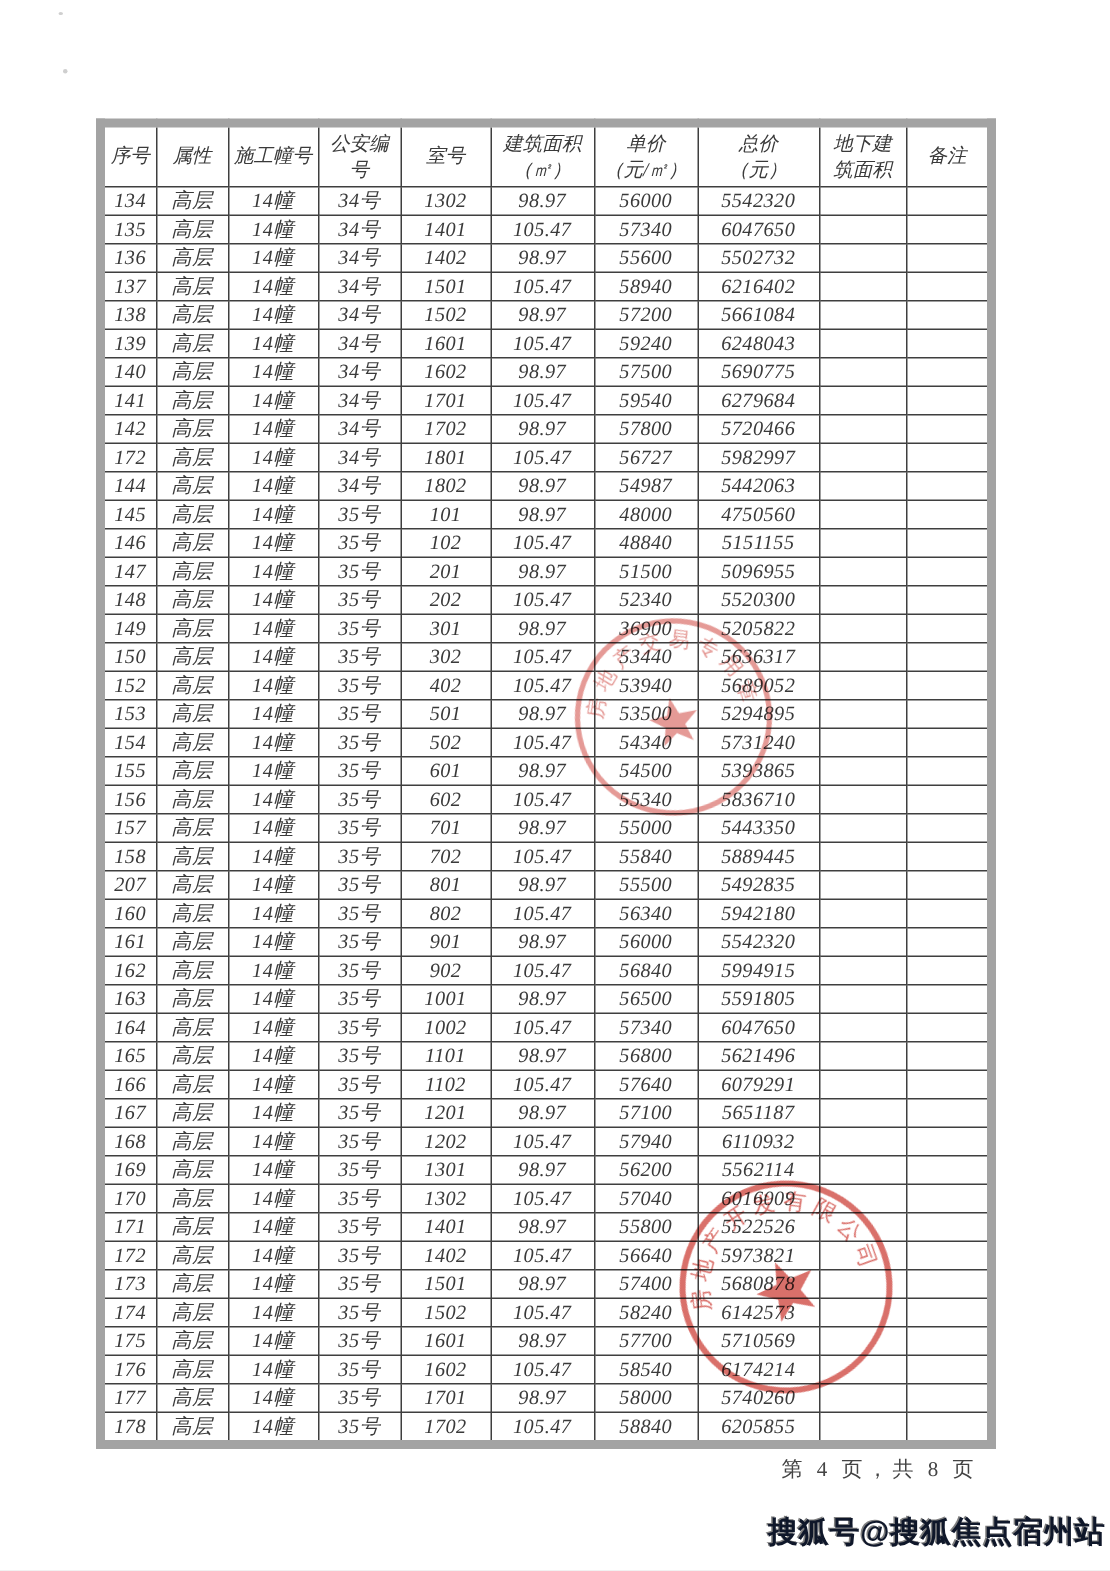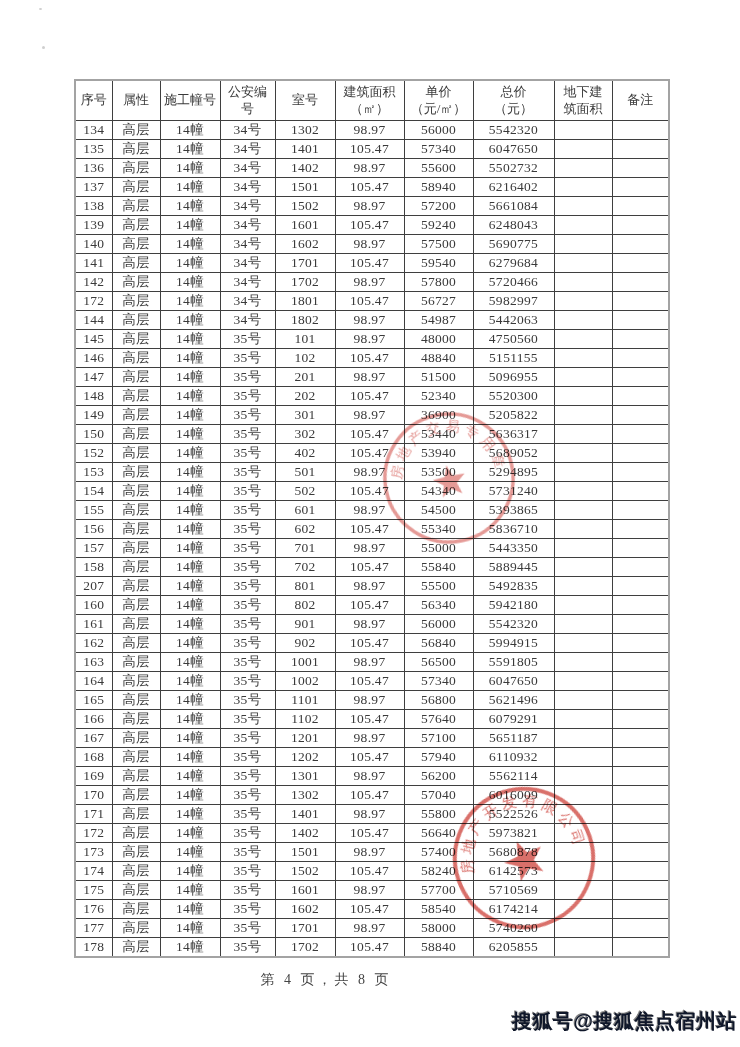--- a/index.html
+++ b/index.html
@@ -6,40 +6,41 @@
   .page{
     position:relative;width:740px;height:1047px;background:#ffffff;
     font-family:"Liberation Serif","DejaVu Serif",serif;color:#3a3a3a;
     overflow:hidden;margin:0 auto;
   }
   .speck{position:absolute;background:#cfcfcf;border-radius:50%;}
   .speck.s1{left:39px;top:8px;width:3px;height:2px;}
   .speck.s2{left:42px;top:46px;width:3px;height:3px;}
 
   table.price-table{
-    position:absolute;left:74px;top:79px;width:594px;
+    position:absolute;left:64px;top:79px;width:594px;
     border-collapse:collapse;table-layout:fixed;
-    border:2px solid #a3a3a3;
+    border:6px solid #a3a3a3;
+    font-style:italic;
   }
   .price-table th,.price-table td{
     border:1px solid #3f3f3f;text-align:center;vertical-align:middle;
     padding:0;font-weight:normal;overflow:hidden;white-space:nowrap;
   }
   .price-table thead th{height:39px;font-size:13px;line-height:1.3;}
   .price-table tbody td{height:17.2px;font-size:13.5px;letter-spacing:0.3px;}
   col.c0{width:37px;}col.c1{width:48px;}col.c2{width:60px;}col.c3{width:55px;}
   col.c4{width:60px;}col.c5{width:69px;}col.c6{width:69px;}col.c7{width:81px;}
   col.c8{width:58px;}col.c9{width:57px;}
 
   .seal{position:absolute;mix-blend-mode:multiply;filter:blur(0.4px);pointer-events:none;}
   .seal.upper{left:369px;top:398px;opacity:0.55;transform:rotate(-12deg);}
   .seal.lower{left:439px;top:773px;opacity:0.78;transform:rotate(-24deg);}
 
   .footer-page{
-    position:absolute;left:0;top:971px;width:652px;text-align:center;
+    position:absolute;left:0;top:971px;width:652px;text-align:right;
     font-size:14px;letter-spacing:3px;color:#444;
   }
   .watermark{
     position:absolute;right:3px;top:1008px;
     font-family:"Liberation Sans","DejaVu Sans",sans-serif;
     font-size:20px;font-weight:bold;color:#0f172a;letter-spacing:0.5px;
     text-shadow:-1px -1px 0 #7f7f7f,1px 1px 0 #ffffff;
   }
 </style>
 </head>

